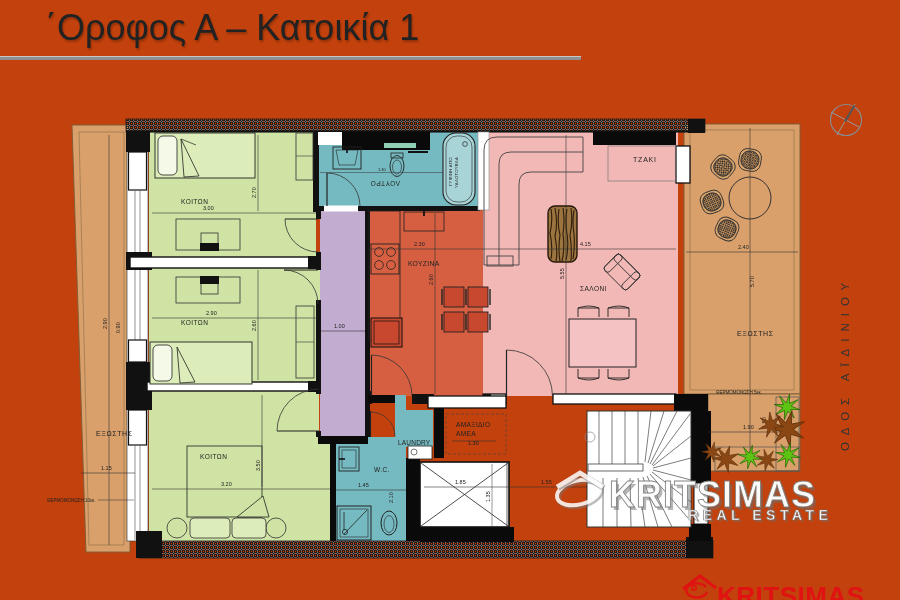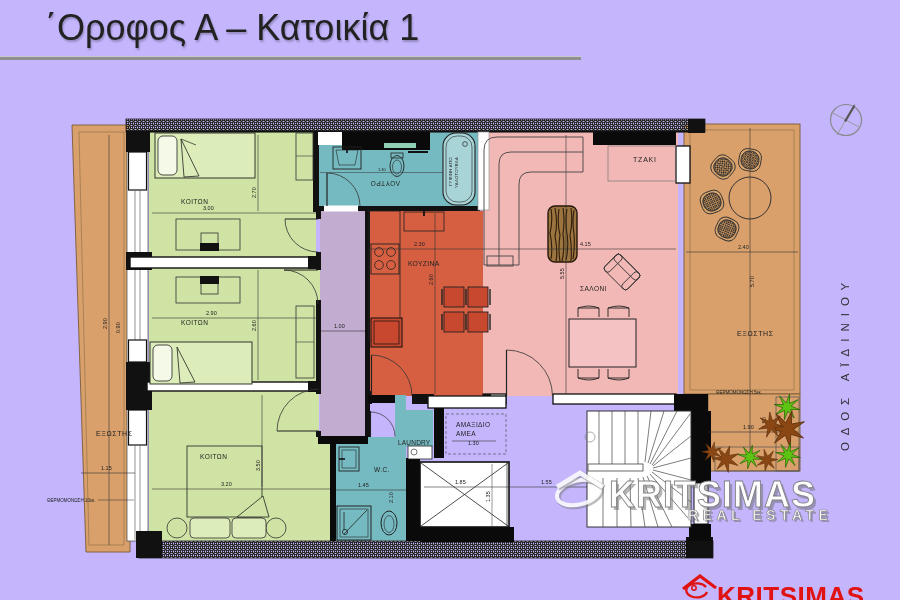--- a/index.html
+++ b/index.html
@@ -1,16 +1,16 @@
 <!DOCTYPE html>
 <html><head>
 <meta charset="utf-8">
 <style>
 html,body{margin:0;padding:0;background:#fff;}
-#page{position:relative;width:900px;height:600px;overflow:hidden;font-family:"Liberation Sans",sans-serif;background:#c4b5fd;}
+#page{position:relative;width:900px;height:600px;overflow:hidden;font-family:"Liberation Sans",sans-serif;background:#c2410c;}
 #title{position:absolute;left:45px;top:7px;font-size:36px;letter-spacing:0.2px;color:#222;letter-spacing:0px;text-shadow:1px 2px 2px rgba(0,0,0,0.25);}
 #rule{position:absolute;left:0;top:56px;width:581px;height:3px;background:#8f8f8f;border-top:1px solid #c8c8c8;}
 svg{position:absolute;left:0;top:0;}
 text{font-family:"Liberation Sans",sans-serif;}
 .dim{font-size:5.5px;fill:#222;}
 .lbl{font-size:6.5px;letter-spacing:0.5px;fill:#222;}
 .dl{stroke:#333;stroke-width:0.6;}
 </style>
 </head>
 <body>

